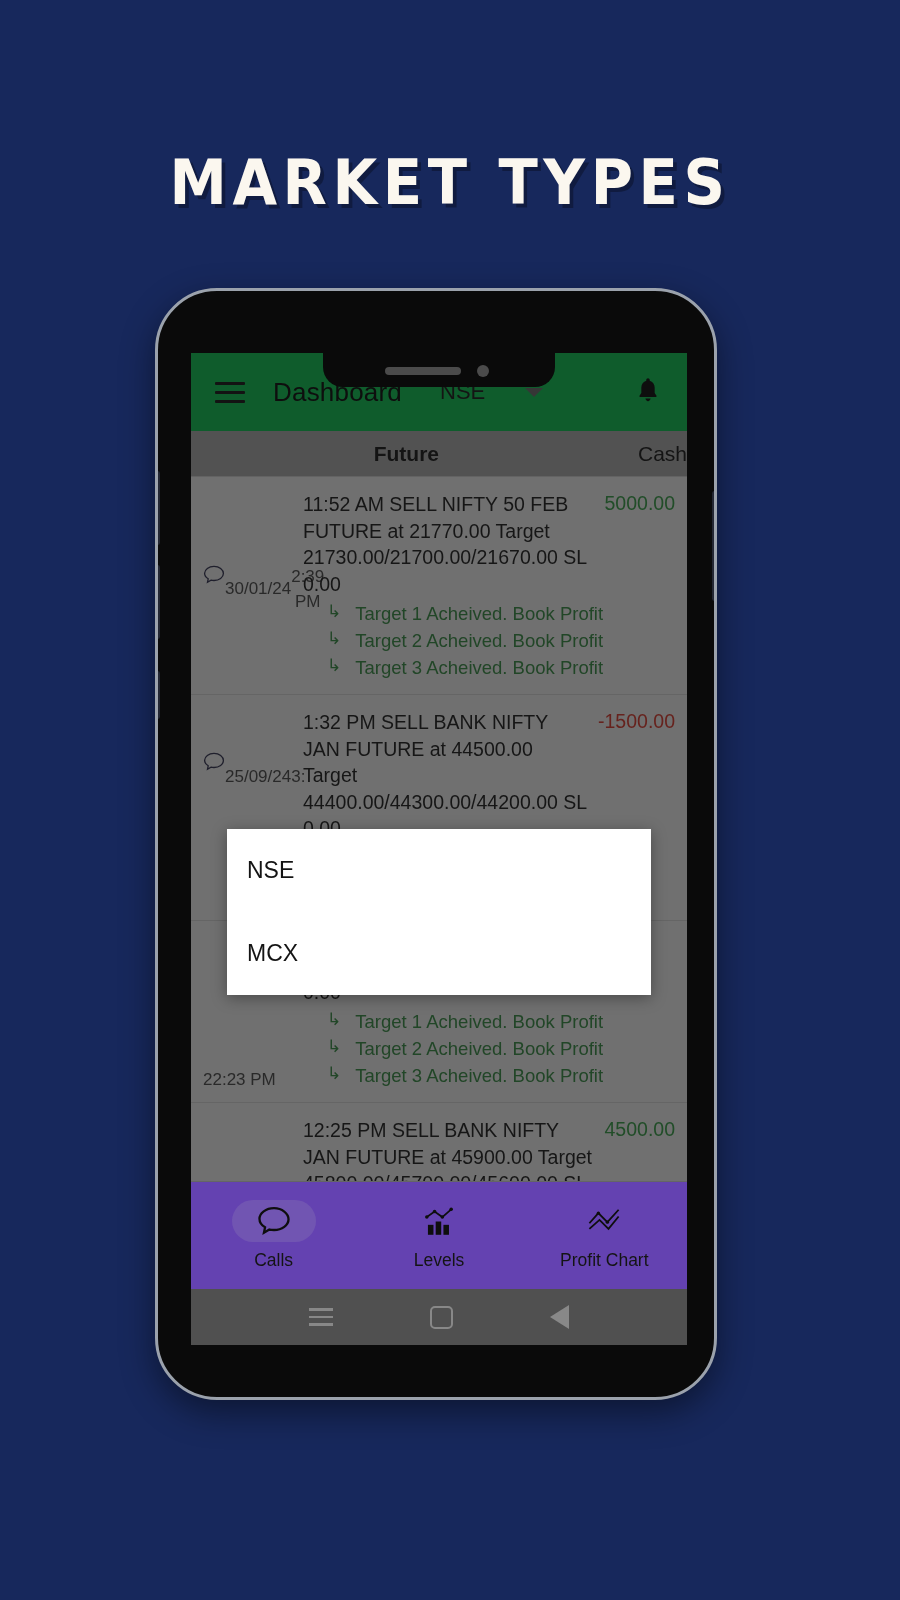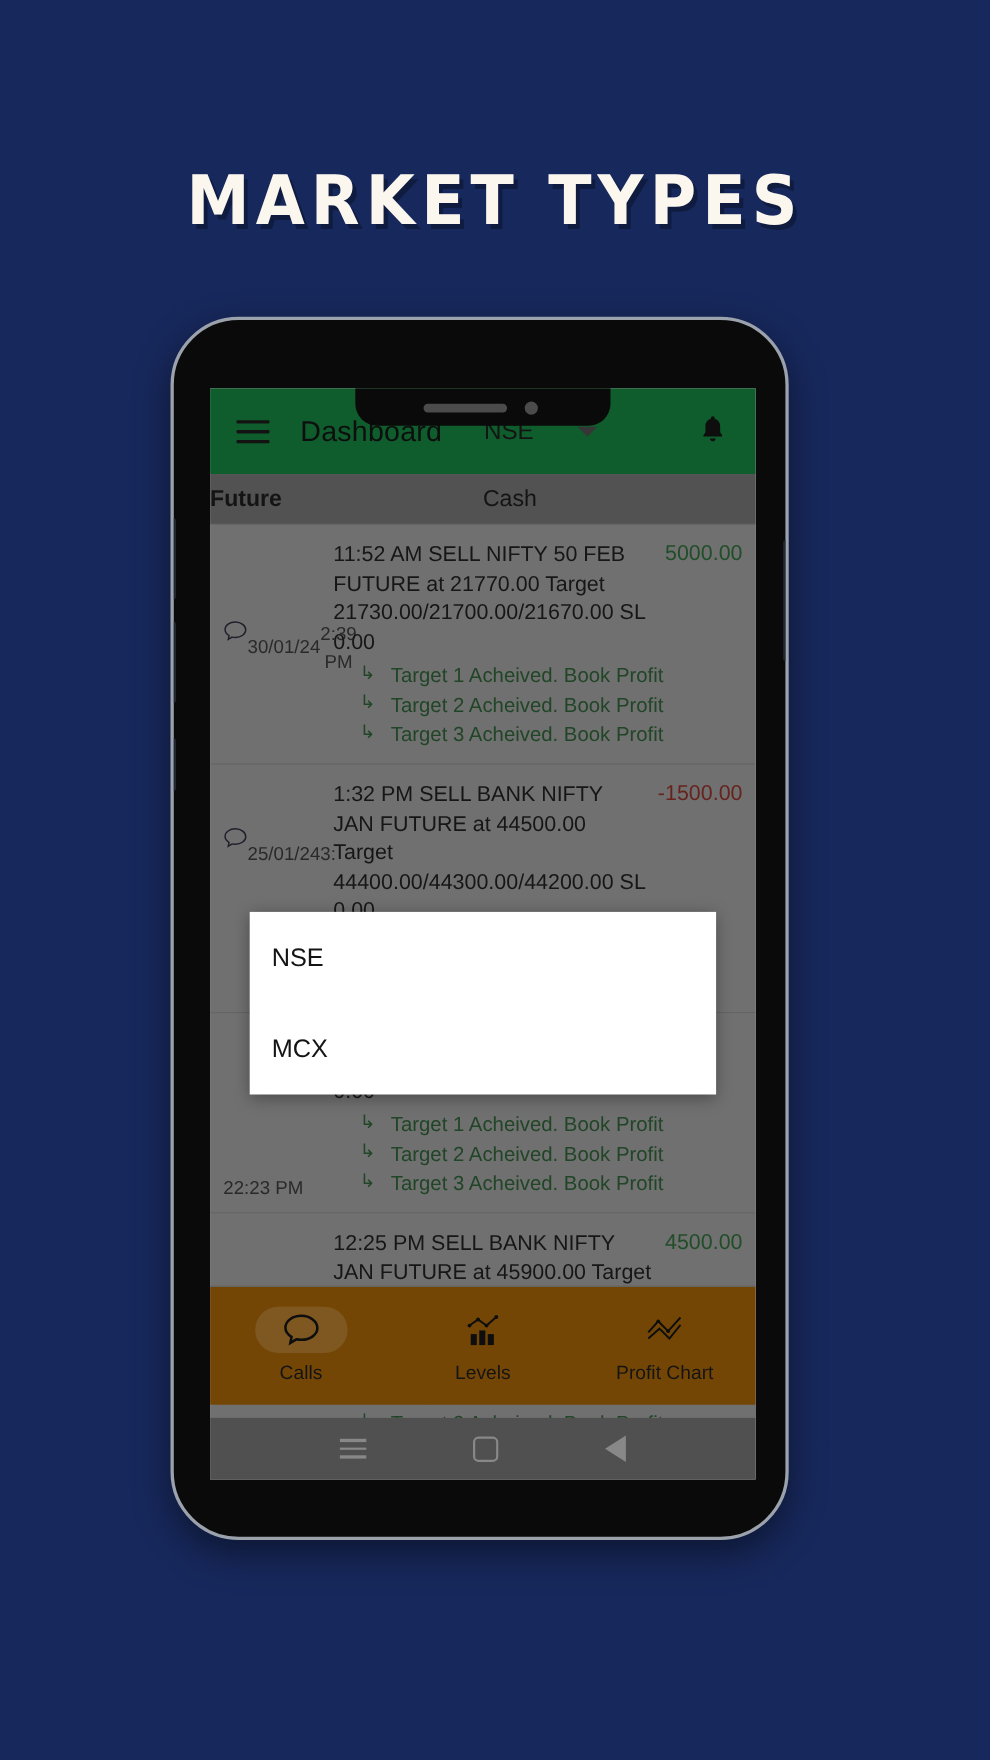--- a/index.html
+++ b/index.html
@@ -96,21 +96,21 @@
   }
   .bell { margin-left: auto; margin-right: 10px; }
 
   
   .tabs {
     position: absolute; left: 0; top: 78px; width: 100%; height: 46px;
     background: #727272;
     display: flex; align-items: center;
     border-bottom: 1px solid #8a8a8a;
   }
-  .tab { flex: 1; text-align: left; font-size: 21px; color: #1c1c1c; }
+  .tab { flex: 1; text-align: right; font-size: 21px; color: #1c1c1c; }
   .tab.active { font-weight: 700; }
 
   
   .list { position: absolute; left: 0; top: 124px; right: 0; bottom: 112px; background: #9b9b9b; }
   .call-row {
     display: flex;
     padding: 14px 12px 10px 12px;
     border-bottom: 1px solid #8c8c8c;
   }
   .row-left {
@@ -133,22 +133,22 @@
   .sub-list { margin-top: 6px; }
   .sub-line {
     display: flex; align-items: flex-start; gap: 14px;
     padding-left: 24px; margin-bottom: 5px;
     font-size: 18.5px; color: #2f6137;
   }
   .sub-arrow { color: #2f6137; font-size: 17px; line-height: 1.1; }
 
   
   .bottomnav {
-    position: absolute; left: 0; bottom: 68px; width: 100%; height: 108px;
-    background: #a16207;
+    position: absolute; left: 0; bottom: 56px; width: 100%; height: 108px;
+    background: #8b5cf6;
     display: flex; align-items: center;
     border-top: 1px solid #8c8c8c;
   }
   .navitem {
     flex: 1; display: flex; flex-direction: column; align-items: center; gap: 8px;
   }
   .navicon-wrap {
     width: 84px; height: 42px; display: flex; align-items: center; justify-content: center;
     border-radius: 21px;
   }
@@ -269,21 +269,21 @@
             </div>
           </div>
 
           <div class="call-row" style="padding-bottom:78px;">
             <div class="row-left">
               <span class="bubble-ic">
                 <svg width="22" height="20" viewBox="0 0 22 20" aria-hidden="true">
                   <path d="M11 1.4c-5.2 0-9.4 3.1-9.4 6.9 0 2.2 1.4 4.2 3.6 5.5l-.7 3.5 3.5-2.1c.9.2 2 .3 3 .3 5.2 0 9.4-3.1 9.4-6.9S16.2 1.4 11 1.4z" fill="none" stroke="#2b2b3d" stroke-width="1.3"></path>
                 </svg>
               </span>
-              <span class="row-date">25/01/24</span>
+              <span class="row-date">25/09/24</span>
               <span class="row-date">3:</span>
             </div>
             <div class="row-body">
               <div class="row-head">
                 <div class="row-text">1:32 PM SELL BANK NIFTY JAN FUTURE at 44500.00 Target 44400.00/44300.00/44200.00 SL 0.00</div>
                 <div class="row-pnl pnl-neg">-1500.00</div>
               </div>
             </div>
           </div>
 

